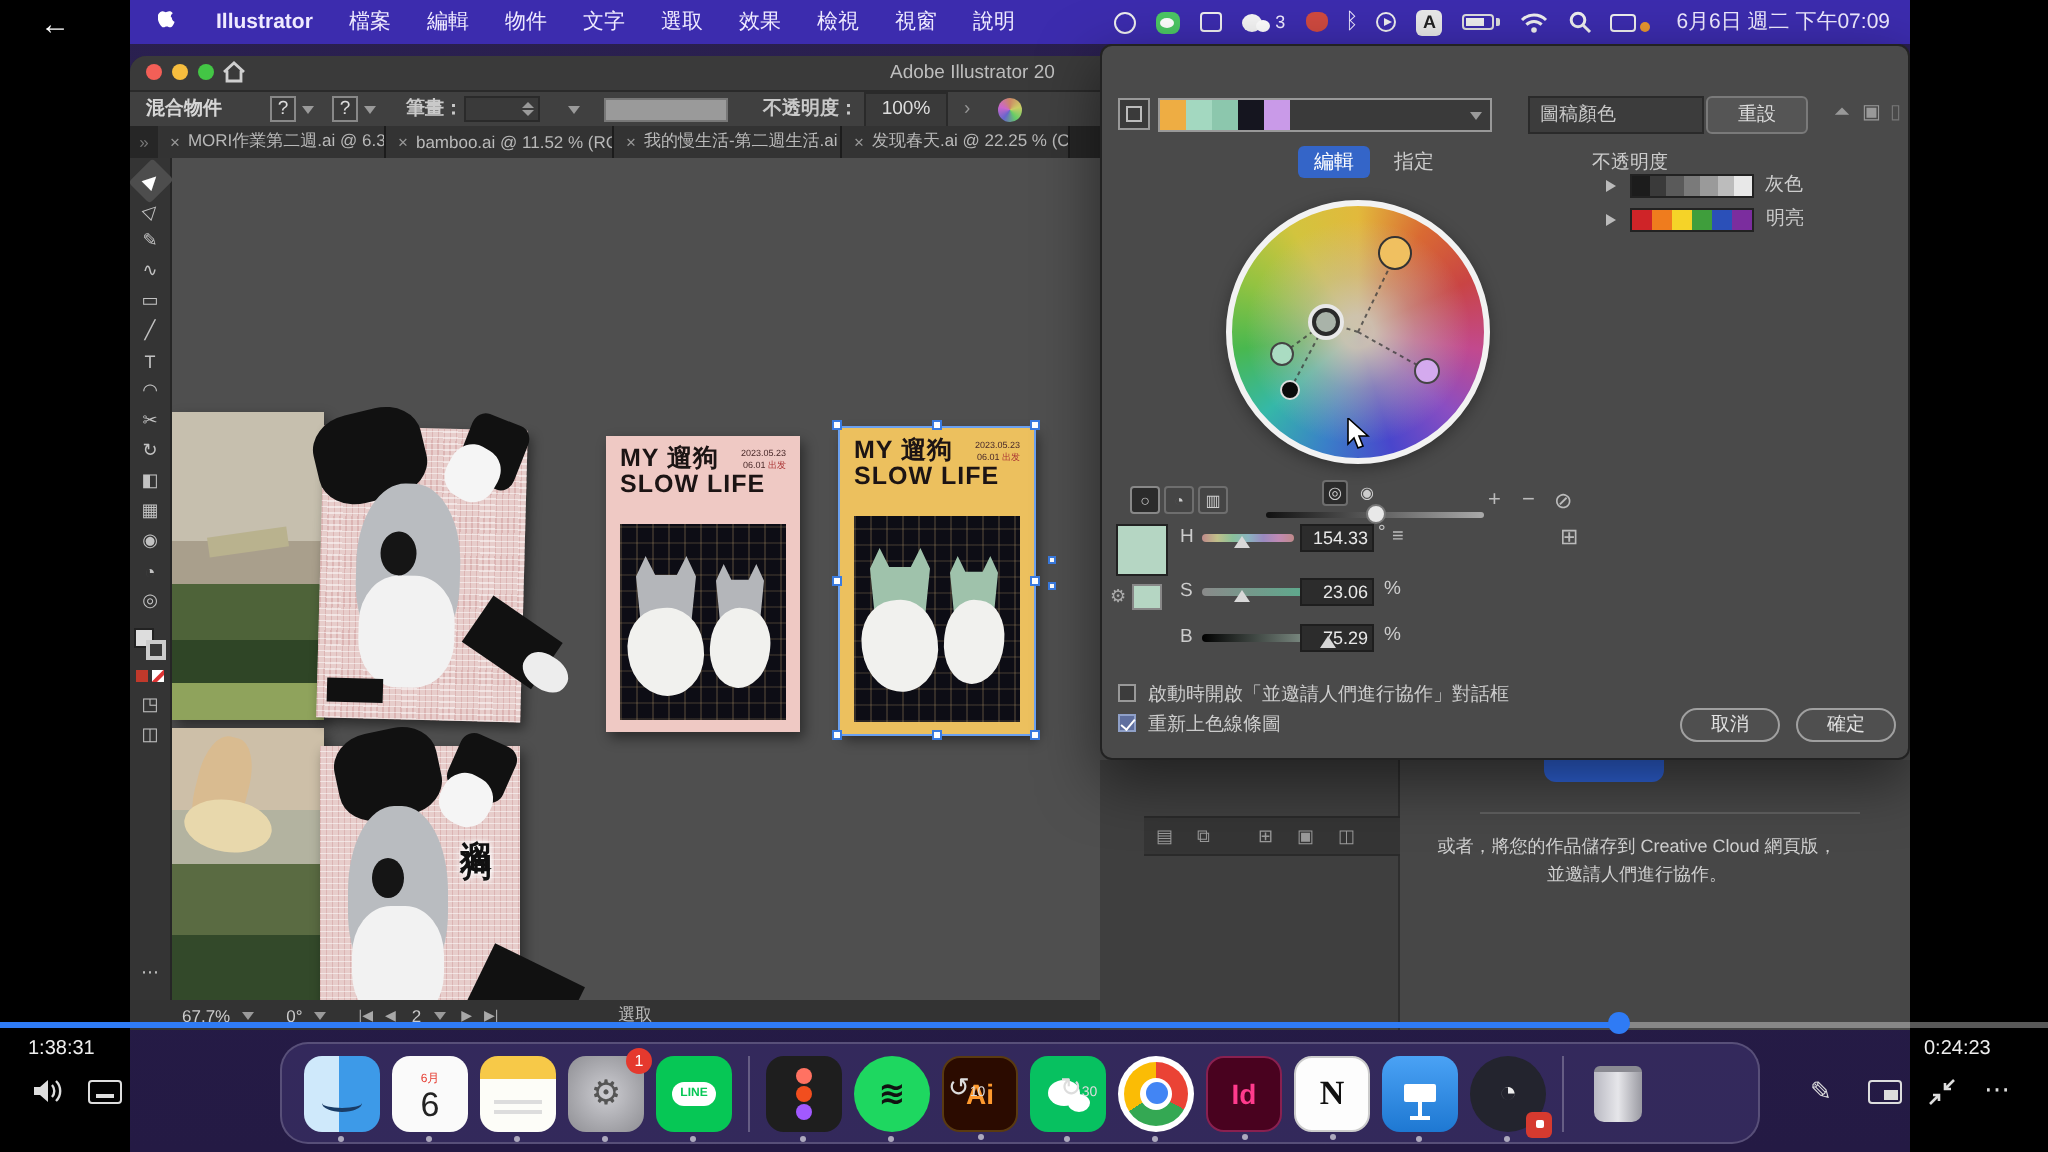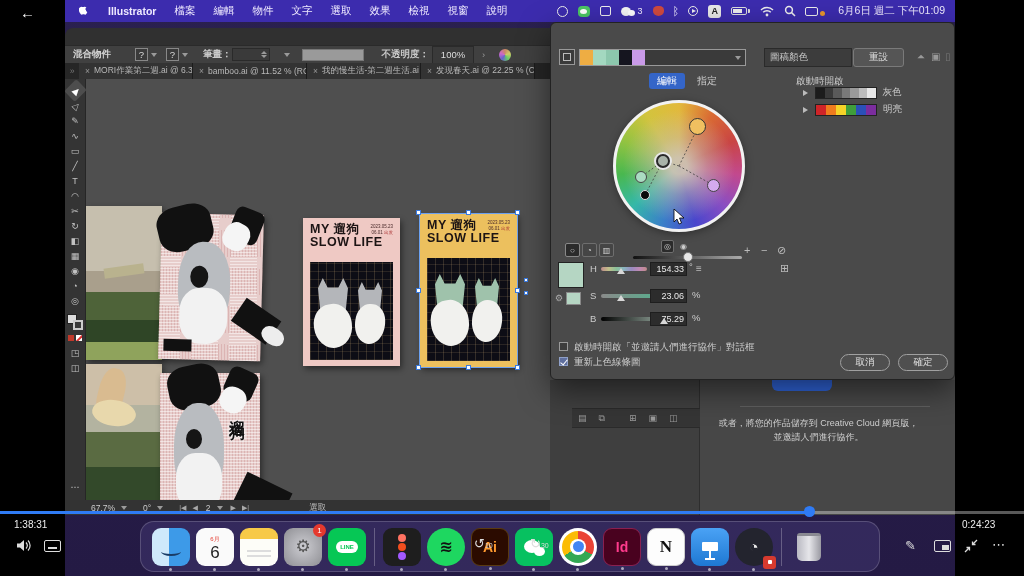--- a/index.html
+++ b/index.html
@@ -157,24 +157,37 @@
       <span class="mitem ctr" style="margin:0 5px;">
           <svg width="12" height="12" viewBox="0 0 12 12">
             <circle cx="5" cy="5" r="3.4" stroke="#eee" stroke-width="1.5" fill="none"></circle>
             <line x1="7.6" y1="7.6" x2="11" y2="11" stroke="#eee" stroke-width="1.5"></line>
           </svg>
         </span>
       <span class="mitem row" style="margin:0 4px;">
           <span style="width:13px;height:9px;border:1.5px solid #eee;border-radius:2px;display:inline-block;"></span>
           <span style="width:5px;height:5px;border-radius:50%;background:#e8962e;margin-left:2px;margin-top:4px;display:inline-block;"></span>
         </span>
-      <span class="mitem" style="margin-right:10px;white-space:nowrap;">6月6日 週二 下午01:09</span>
+      <span class="mitem" style="margin-right:10px;white-space:nowrap;">6月6日 週二 下午07:09</span>
     </div>
 
     <div class="aiwin">
+      <div class="titlebar">
+        <span class="abs row" style="left:8px;top:4px;">
+          <span class="tl" style="background:#f35f57;"></span>
+          <span class="tl" style="background:#f6bd3e;"></span>
+          <span class="tl" style="background:#43c645;"></span>
+        </span>
+        <span class="abs ctr" style="left:46px;top:2px;">
+            <svg width="12" height="12" viewBox="0 0 12 12">
+              <path d="M1 6 L6 1.5 L11 6 M2.5 5.2 V10.5 H9.5 V5.2" stroke="#cfcfcf" stroke-width="1.4" fill="none"></path>
+            </svg>
+          </span>
+        <span class="abs" style="left:380px;top:3px;color:#bdbdbd;font-size:9.5px;white-space:nowrap;">Adobe Illustrator 20</span>
+      </div>
 
       <div class="ctrlbar">
         <span style="margin-left:8px;font-weight:bold;color:#d6d6d6;">混合物件</span>
         <span class="row" style="margin-left:24px;">
             <span style="width:13px;height:13px;border:1px solid #888;background:#3a3a3a;display:inline-flex;align-items:center;justify-content:center;color:#ddd;">?</span>
             <span class="chev" style="margin:0 3px;"></span>
           </span>
         <span class="row" style="margin-left:6px;">
             <span style="width:13px;height:13px;border:1px solid #888;background:#3a3a3a;display:inline-flex;align-items:center;justify-content:center;color:#ddd;">?</span>
             <span class="chev" style="margin:0 3px;"></span>
@@ -446,21 +459,21 @@
     </div>
     <div class="fld" style="left:213px;top:25px;width:88px;height:19px;">圖稿顏色</div>
     <div class="btn" style="left:302px;top:25px;width:51px;height:19px;">重設</div>
     <span class="abs" style="left:366px;top:28px;color:#999;font-size:10px;">⏶</span>
     <span class="abs" style="left:380px;top:28px;color:#999;font-size:10px;">▣</span>
     <span class="abs" style="left:394px;top:28px;color:#777;font-size:10px;">▯</span>
 
     <div class="tab-edit" style="left:98px;top:50px;width:36px;height:16px;background:#3465c8;color:#fff;">編輯</div>
     <div class="tab-edit" style="left:138px;top:50px;width:36px;height:16px;color:#ccc;">指定</div>
 
-    <div class="dlgtext" style="left:245px;top:52px;">啟動時開啟</div>
+    <div class="dlgtext" style="left:245px;top:52px;">不透明度</div>
     <div class="abs row" style="left:252px;top:63px;">
       <span class="grp-arrow"></span>
       <span class="row" style="margin-left:7px;border:1px solid #222;height:12px;">
         <span style="width:8.5px;height:100%;background:#1c1c1c;display:inline-block;"></span>
           <span style="width:8.5px;height:100%;background:#3a3a3a;display:inline-block;"></span>
           <span style="width:8.5px;height:100%;background:#5a5a5a;display:inline-block;"></span>
           <span style="width:8.5px;height:100%;background:#7a7a7a;display:inline-block;"></span>
           <span style="width:8.5px;height:100%;background:#9a9a9a;display:inline-block;"></span>
           <span style="width:8.5px;height:100%;background:#bcbcbc;display:inline-block;"></span>
           <span style="width:8.5px;height:100%;background:#e8e8e8;display:inline-block;"></span>

